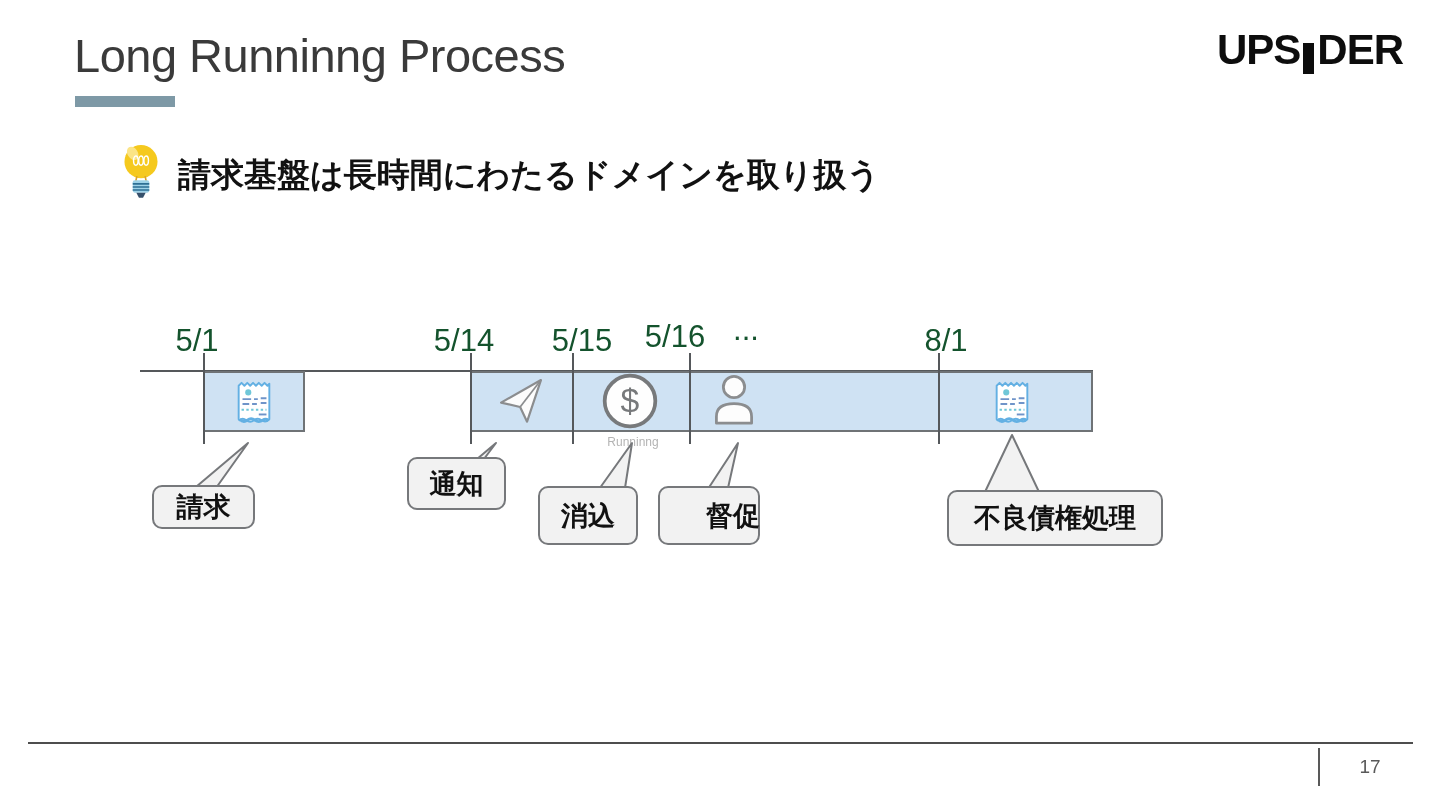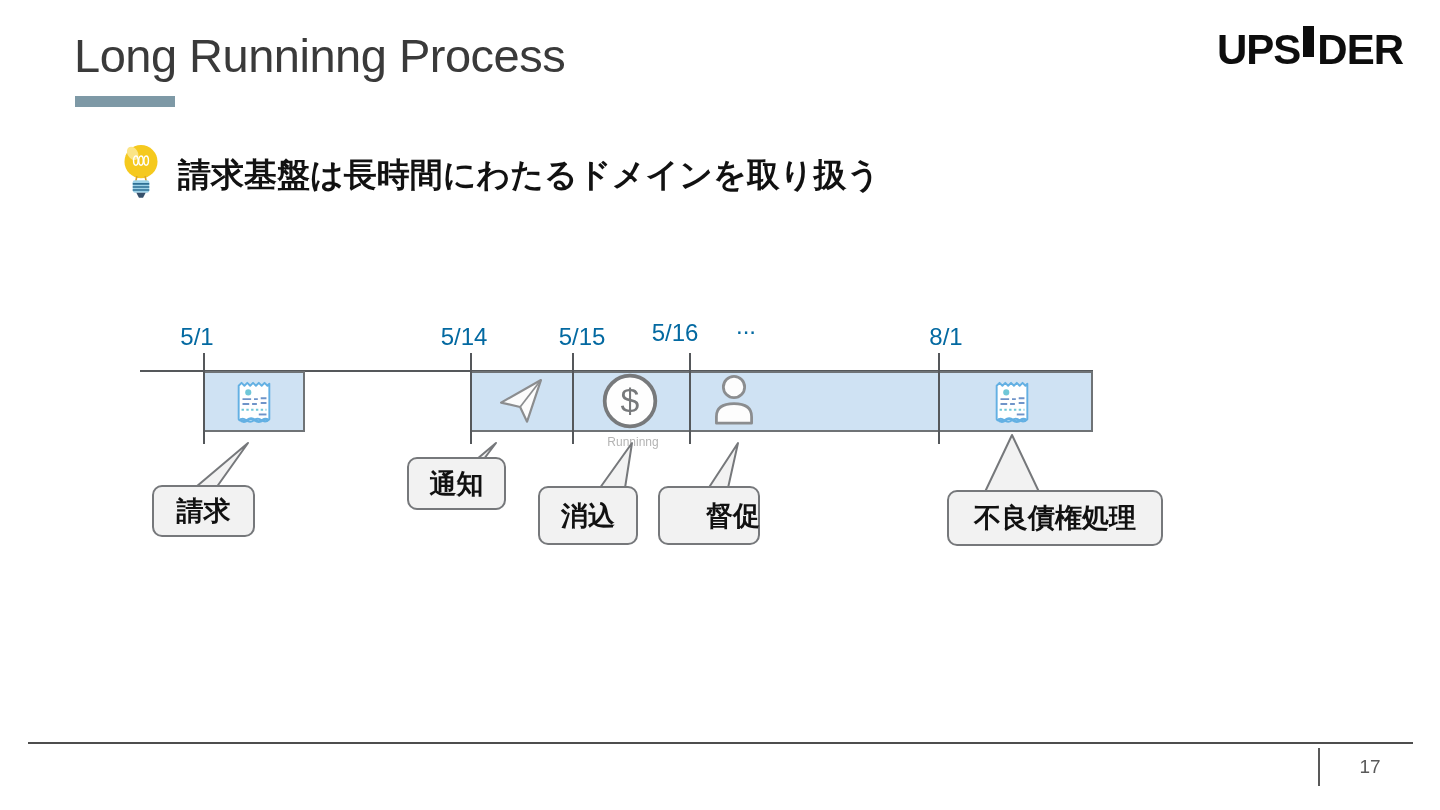--- a/index.html
+++ b/index.html
@@ -5,31 +5,31 @@
   html,body{margin:0;padding:0;background:#e9e9e9;}
   .slide{
     position:relative;width:1440px;height:810px;background:#ffffff;
     font-family:"Liberation Sans","DejaVu Sans",sans-serif;overflow:hidden;
     margin:0 auto;
   }
   .abs{position:absolute;}
   
   .title{left:74px;top:28px;font-size:47px;color:#3a3a3a;letter-spacing:-0.5px;font-weight:400;}
   .accent-bar{left:75px;top:96px;width:100px;height:11px;background:#7e99a6;}
-  .logo{right:37px;top:26px;display:flex;align-items:flex-start;color:#0d0d0d;}
+  .logo{right:37px;top:26px;display:flex;align-items:flex-end;color:#0d0d0d;}
   .logo .txt{font-size:42px;font-weight:800;letter-spacing:-1px;}
   .logo .ibar{width:11px;height:31px;background:#0d0d0d;margin:0 3px;}
   
   .key-message{left:116px;top:142px;display:flex;align-items:center;gap:12px;}
   .key-message .msg{font-size:33px;font-weight:700;color:#111111;}
   
   .base-line{left:140px;top:370px;width:953px;height:2px;background:#55585b;z-index:1;}
   .band{top:371px;height:61px;background:#cfe2f3;border:2px solid #6f7376;box-sizing:border-box;z-index:1;}
   .tick{top:353px;width:2px;height:91px;background:#55585b;z-index:2;}
-  .date-label{top:323px;font-size:24px;color:#0369a1;transform:translateX(-50%);white-space:nowrap;z-index:2;}
+  .date-label{top:323px;font-size:31px;color:#14532d;transform:translateX(-50%);white-space:nowrap;z-index:2;}
   .icon-wrap{z-index:3;}
   .payment-caption{top:435px;font-size:12px;color:#b4b4b4;transform:translateX(-50%);z-index:2;}
   
   .tails{left:140px;top:428px;width:1040px;height:130px;z-index:3;}
   .callout{background:#f2f2f2;border:2px solid #76787b;border-radius:10px;
     display:flex;align-items:center;justify-content:center;
     font-size:27px;font-weight:700;color:#111111;box-sizing:border-box;z-index:4;white-space:nowrap;}
   
   .footer-line{left:28px;top:742px;width:1385px;height:2px;background:#4e4e4e;}
   .copyright{left:1050px;top:756px;width:253px;text-align:right;font-size:19px;color:#595959;}
@@ -132,21 +132,21 @@
   </span>
 
   <svg class="abs tails" viewBox="0 0 1040 130">
     <path d="M50 64 L108 15 L76 60" fill="#f2f2f2" stroke="#76787b" stroke-width="2" stroke-linejoin="round"></path>
     <path d="M298 64 L356 15 L322 60" fill="#f2f2f2" stroke="#76787b" stroke-width="2" stroke-linejoin="round"></path>
     <path d="M457 64 L492 15 L485 60" fill="#f2f2f2" stroke="#76787b" stroke-width="2" stroke-linejoin="round"></path>
     <path d="M566 64 L598 15 L588 60" fill="#f2f2f2" stroke="#76787b" stroke-width="2" stroke-linejoin="round"></path>
     <path d="M844 66 L872 7 L900 66" fill="#f2f2f2" stroke="#76787b" stroke-width="2" stroke-linejoin="round"></path>
   </svg>
 
-  <div class="abs callout" style="left:152px;top:485px;width:103px;height:52px;">請求</div>
+  <div class="abs callout" style="left:152px;top:485px;width:103px;height:44px;">請求</div>
   <div class="abs callout" style="left:407px;top:457px;width:99px;height:53px;">通知</div>
   <div class="abs callout" style="left:538px;top:486px;width:100px;height:59px;">消込</div>
   <div class="abs callout" style="left:658px;top:486px;width:102px;height:59px;padding-left:48px;">督促</div>
   <div class="abs callout" style="left:947px;top:490px;width:216px;height:56px;">不良債権処理</div>
 
   <div class="abs footer-line"></div>
   <div class="abs footer-divider"></div>
   <div class="abs page-number">17</div>
 
 </div>

